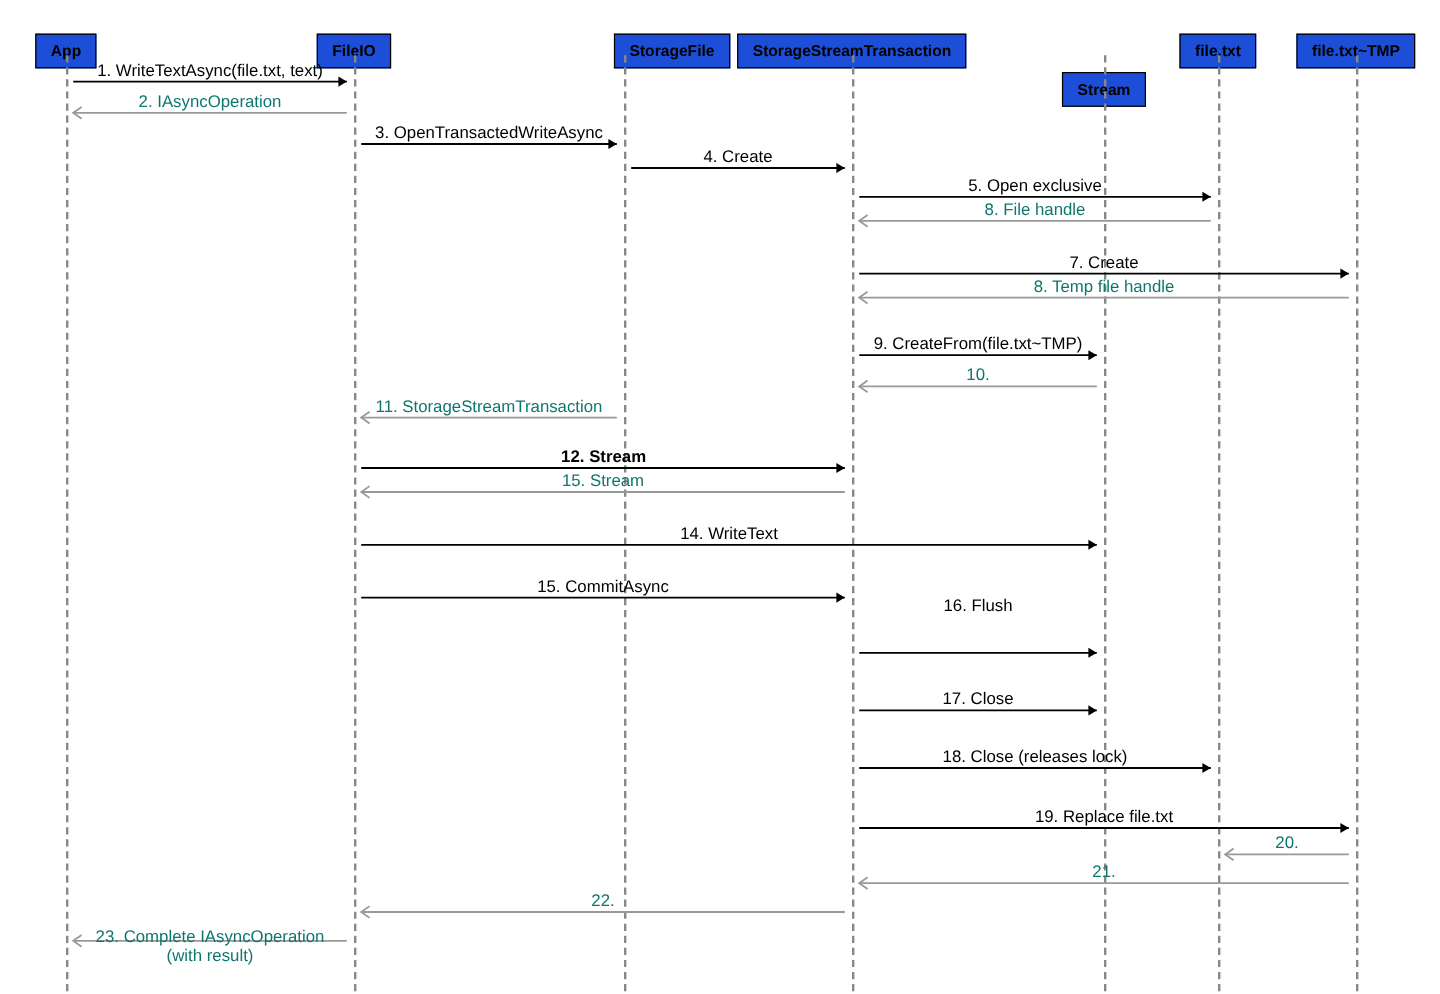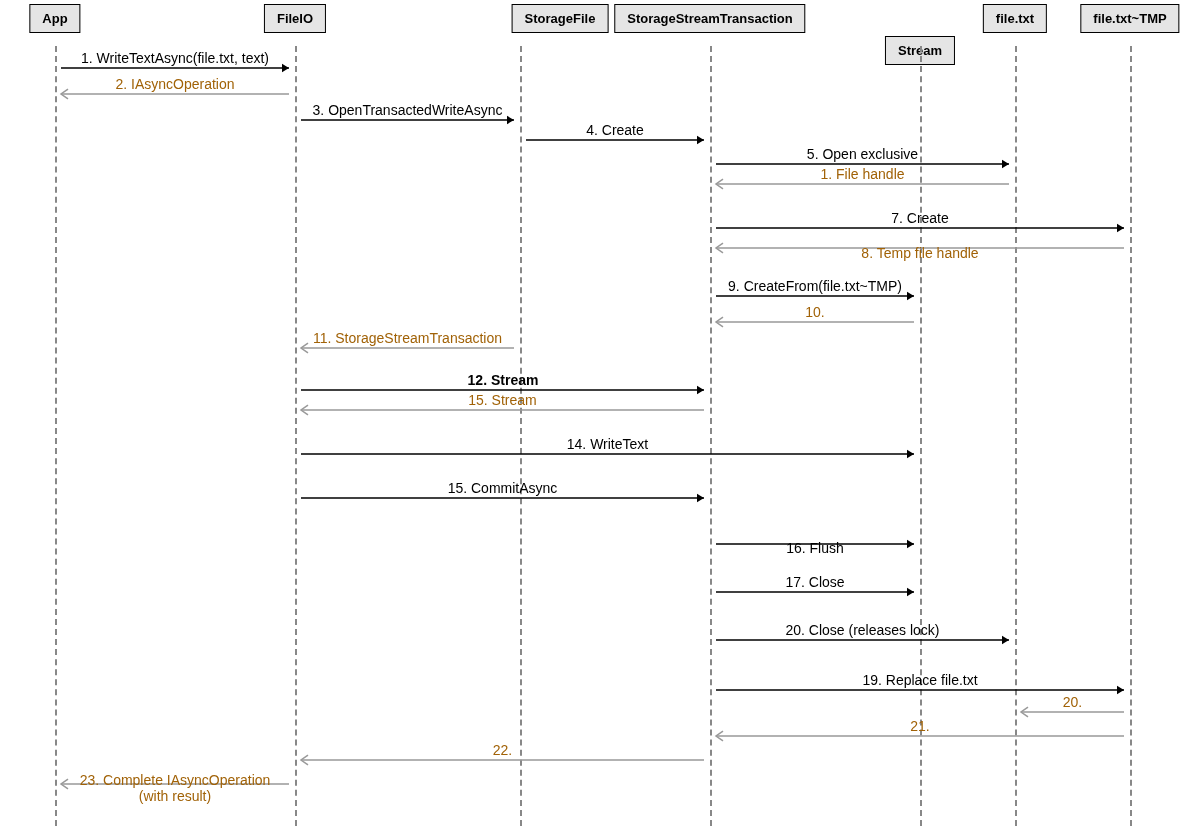--- a/index.html
+++ b/index.html
@@ -1,20 +1,20 @@
 <!DOCTYPE html>
 <html><head>
 <meta charset="utf-8">
 <style>
   html,body{margin:0;padding:0;background:#fff;}
   body{width:1200px;height:828px;position:relative;font-family:"Helvetica Neue",Arial,sans-serif;font-size:13px;color:#000;overflow:hidden;}
-  .participant{position:absolute;top:4px;border:1px solid #000;padding:6px 12px;background:#e5e5e5;font-weight:bold;white-space:nowrap;text-align:center;transform:translateX(-50%);}
+  .participant{position:absolute;top:28px;border:1px solid #000;padding:6px 12px;background:#1d4ed8;font-weight:bold;white-space:nowrap;text-align:center;transform:translateX(-50%);}
   .lifeline{position:absolute;top:46px;width:0;border-left:2px dashed #888;height:780px;}
   .msg-label{position:absolute;font-size:14px;color:#000;white-space:nowrap;}
-  .msg-label.ret{color:#a16207;}
+  .msg-label.ret{color:#0f766e;}
   .msg-label.center{transform:translateX(-50%);text-align:center;}
   svg.arrow{position:absolute;overflow:visible;pointer-events:none;}
 </style>
 </head>
 <body>
 
 <div id="stage">
     <div class="participant" style="left: 55px;">App</div>
     <div class="lifeline" style="left: 55px;"></div>
     <div class="participant" style="left: 295px;">FileIO</div>
@@ -51,31 +51,31 @@
     <div class="msg-label center" style="left: 615px; top: 122px;">4. Create</div>
     <svg class="arrow" width="305" height="20" style="left: 710px; top: 154px;">
       <line x1="6" y1="10" x2="299" y2="10" stroke="#000" stroke-width="1.5"></line>
       <polygon points="299,10 292,5.8 292,14.2" fill="#000"></polygon>
     </svg>
     <div class="msg-label center" style="left: 862.5px; top: 146px;">5. Open exclusive</div>
     <svg class="arrow" width="305" height="20" style="left: 710px; top: 174px;">
       <line x1="299" y1="10" x2="6" y2="10" stroke="#999" stroke-width="1.5"></line>
       <path d="M 13 5.1000000000000005 L 6 10 L 13 14.899999999999999" stroke="#999" fill="none" stroke-width="1.5"></path>
     </svg>
-    <div class="msg-label center ret" style="left: 862.5px; top: 166px;">1. File handle</div>
+    <div class="msg-label center ret" style="left: 862.5px; top: 166px;">8. File handle</div>
     <svg class="arrow" width="420" height="20" style="left: 710px; top: 218px;">
       <line x1="6" y1="10" x2="414" y2="10" stroke="#000" stroke-width="1.5"></line>
       <polygon points="414,10 407,5.8 407,14.2" fill="#000"></polygon>
     </svg>
     <div class="msg-label center" style="left: 920px; top: 210px;">7. Create</div>
     <svg class="arrow" width="420" height="20" style="left: 710px; top: 238px;">
       <line x1="414" y1="10" x2="6" y2="10" stroke="#999" stroke-width="1.5"></line>
       <path d="M 13 5.1000000000000005 L 6 10 L 13 14.899999999999999" stroke="#999" fill="none" stroke-width="1.5"></path>
     </svg>
-    <div class="msg-label center ret" style="left: 920px; top: 230px; margin-top: 15px;">8. Temp file handle</div>
+    <div class="msg-label center ret" style="left: 920px; top: 230px;">8. Temp file handle</div>
     <svg class="arrow" width="210" height="20" style="left: 710px; top: 286px;">
       <line x1="6" y1="10" x2="204" y2="10" stroke="#000" stroke-width="1.5"></line>
       <polygon points="204,10 197,5.8 197,14.2" fill="#000"></polygon>
     </svg>
     <div class="msg-label center" style="left: 815px; top: 278px;">9. CreateFrom(file.txt~TMP)</div>
     <svg class="arrow" width="210" height="20" style="left: 710px; top: 312px;">
       <line x1="204" y1="10" x2="6" y2="10" stroke="#999" stroke-width="1.5"></line>
       <path d="M 13 5.1000000000000005 L 6 10 L 13 14.899999999999999" stroke="#999" fill="none" stroke-width="1.5"></path>
     </svg>
     <div class="msg-label center ret" style="left: 815px; top: 304px;">10. </div>
@@ -101,31 +101,31 @@
     <div class="msg-label center" style="left: 607.5px; top: 436px;">14. WriteText</div>
     <svg class="arrow" width="415" height="20" style="left: 295px; top: 488px;">
       <line x1="6" y1="10" x2="409" y2="10" stroke="#000" stroke-width="1.5"></line>
       <polygon points="409,10 402,5.8 402,14.2" fill="#000"></polygon>
     </svg>
     <div class="msg-label center" style="left: 502.5px; top: 480px;">15. CommitAsync</div>
     <svg class="arrow" width="210" height="20" style="left: 710px; top: 534px;">
       <line x1="6" y1="10" x2="204" y2="10" stroke="#000" stroke-width="1.5"></line>
       <polygon points="204,10 197,5.8 197,14.2" fill="#000"></polygon>
     </svg>
-    <div class="msg-label center" style="left: 815px; top: 540px;">16. Flush</div>
+    <div class="msg-label center" style="left: 815px; top: 496px;">16. Flush</div>
     <svg class="arrow" width="210" height="20" style="left: 710px; top: 582px;">
       <line x1="6" y1="10" x2="204" y2="10" stroke="#000" stroke-width="1.5"></line>
       <polygon points="204,10 197,5.8 197,14.2" fill="#000"></polygon>
     </svg>
     <div class="msg-label center" style="left: 815px; top: 574px; text-align: center;">17. Close</div>
     <svg class="arrow" width="305" height="20" style="left: 710px; top: 630px;">
       <line x1="6" y1="10" x2="299" y2="10" stroke="#000" stroke-width="1.5"></line>
       <polygon points="299,10 292,5.8 292,14.2" fill="#000"></polygon>
     </svg>
-    <div class="msg-label center" style="left: 862.5px; top: 622px;">20. Close (releases lock)</div>
+    <div class="msg-label center" style="left: 862.5px; top: 622px;">18. Close (releases lock)</div>
     <svg class="arrow" width="420" height="20" style="left: 710px; top: 680px;">
       <line x1="6" y1="10" x2="414" y2="10" stroke="#000" stroke-width="1.5"></line>
       <polygon points="414,10 407,5.8 407,14.2" fill="#000"></polygon>
     </svg>
     <div class="msg-label center" style="left: 920px; top: 672px;">19. Replace file.txt</div>
     <svg class="arrow" width="115" height="20" style="left: 1015px; top: 702px;">
       <line x1="109" y1="10" x2="6" y2="10" stroke="#999" stroke-width="1.5"></line>
       <path d="M 13 5.1000000000000005 L 6 10 L 13 14.899999999999999" stroke="#999" fill="none" stroke-width="1.5"></path>
     </svg>
     <div class="msg-label center ret" style="left: 1072.5px; top: 694px;">20. </div>

